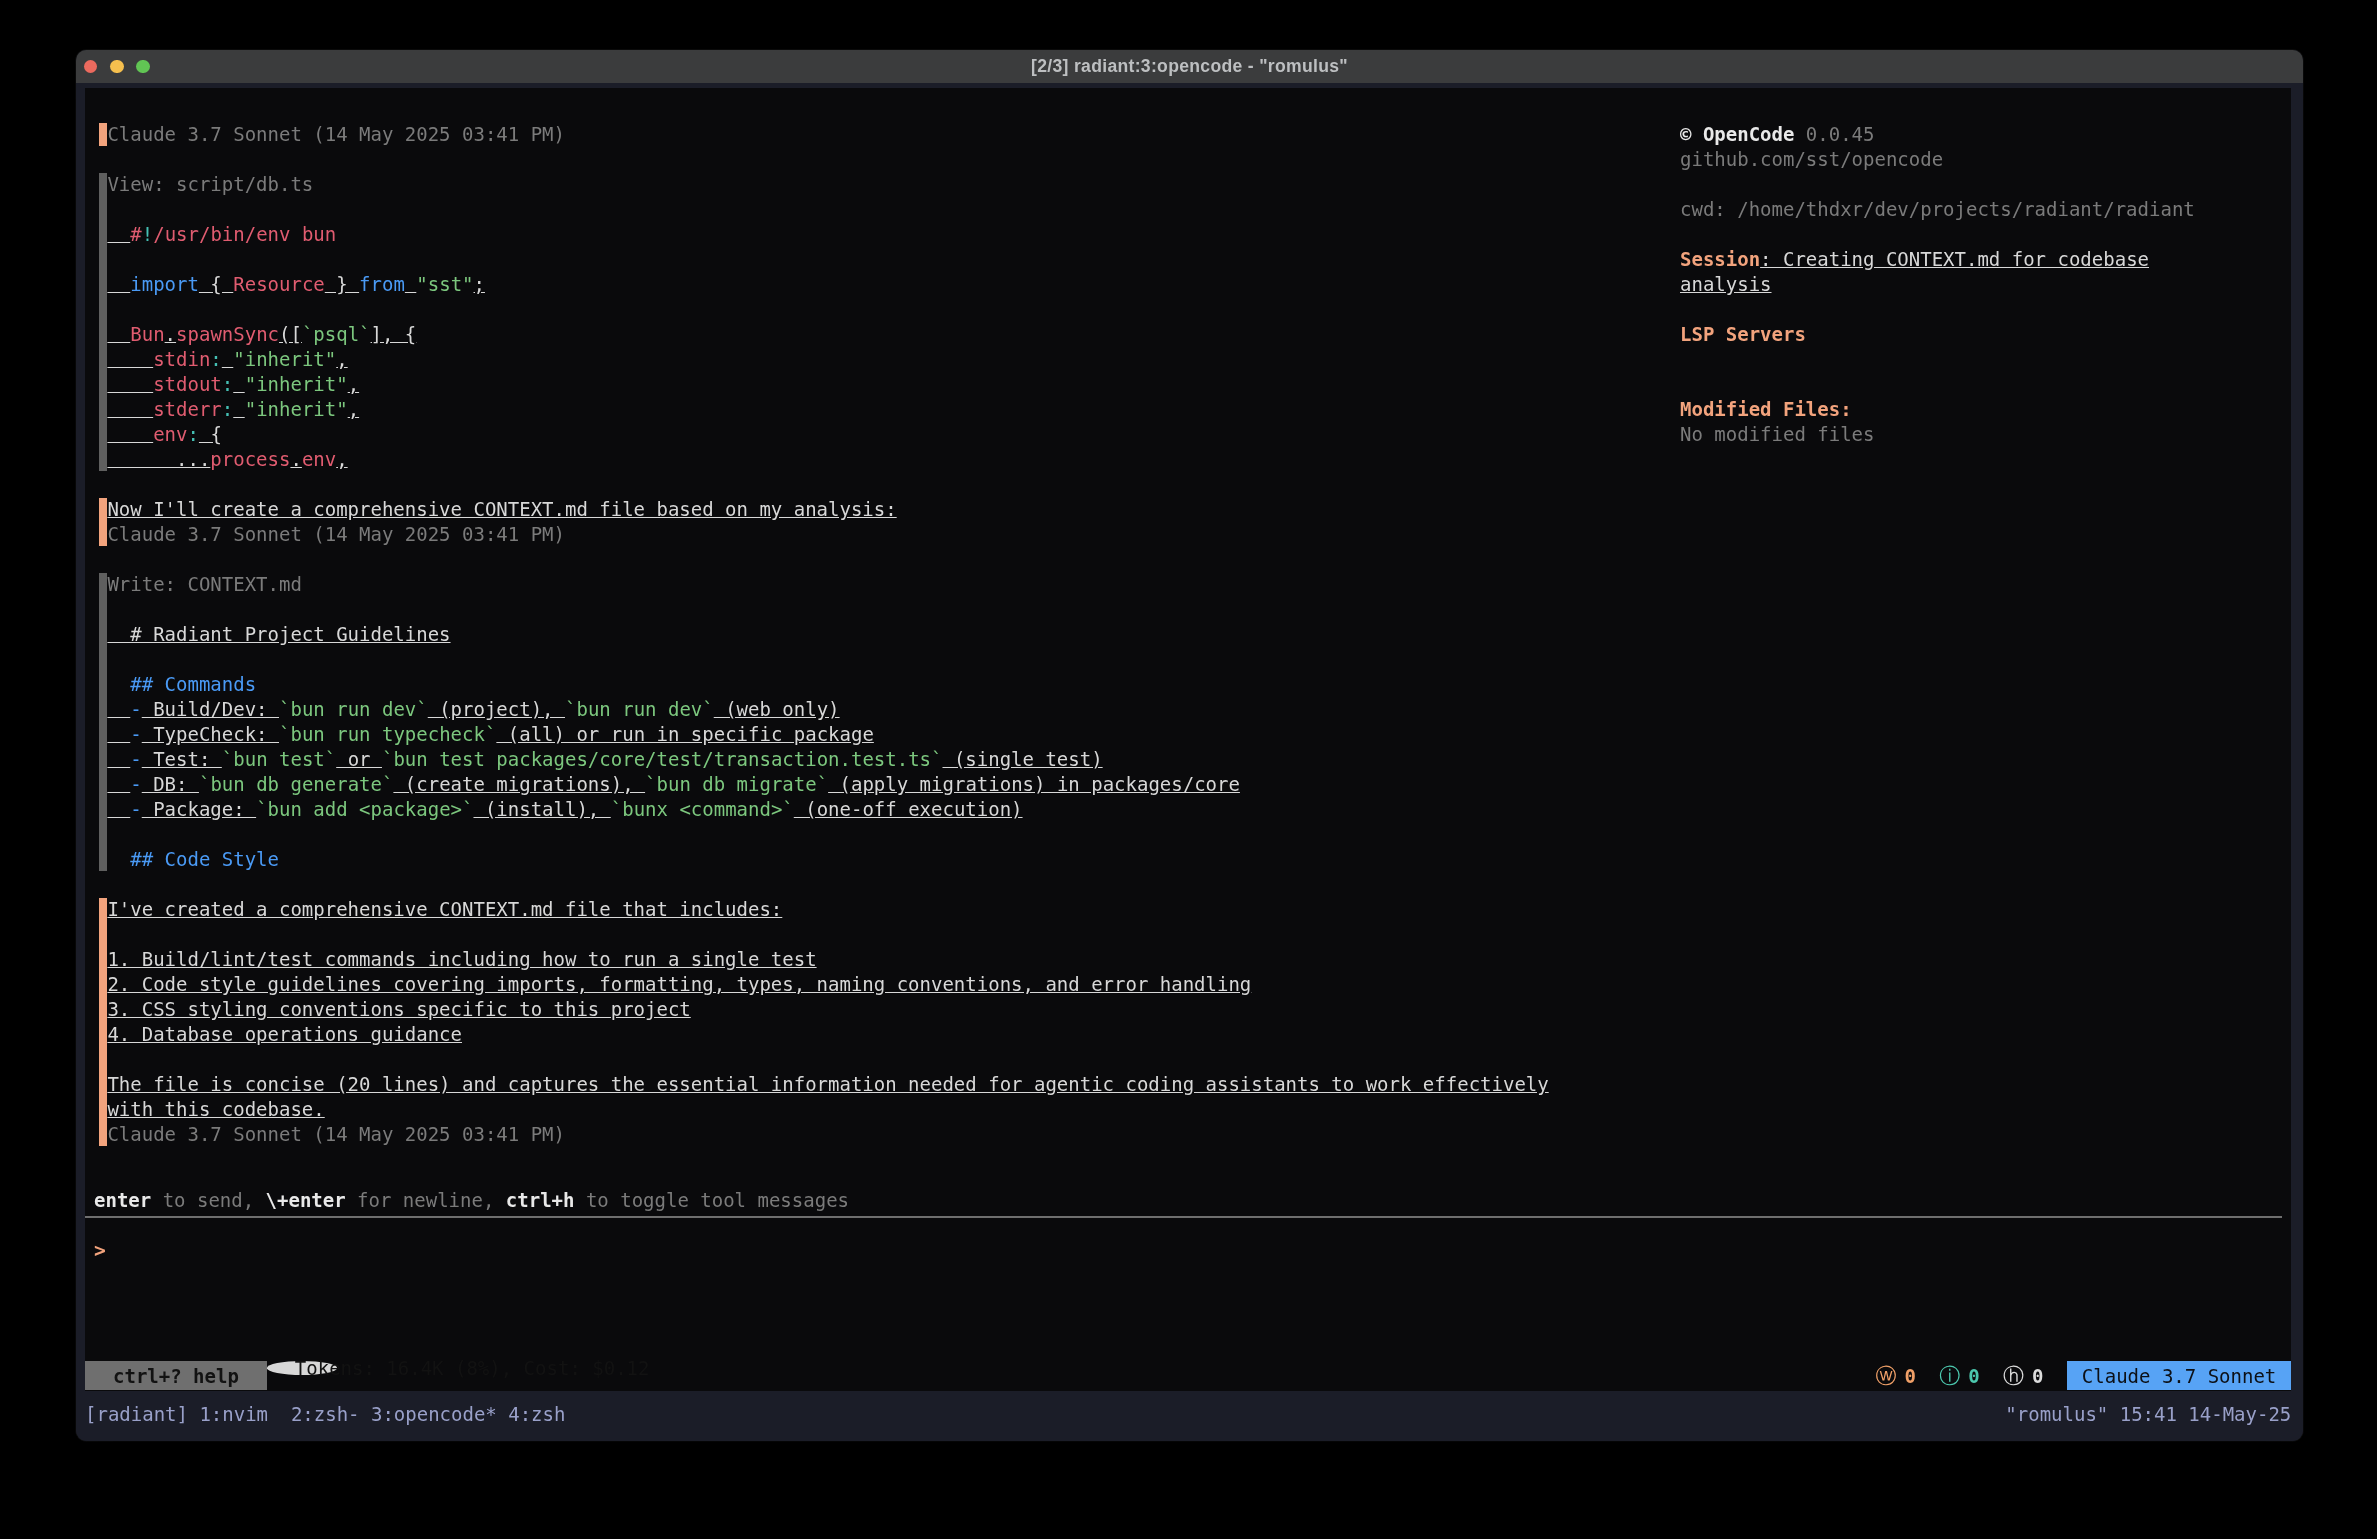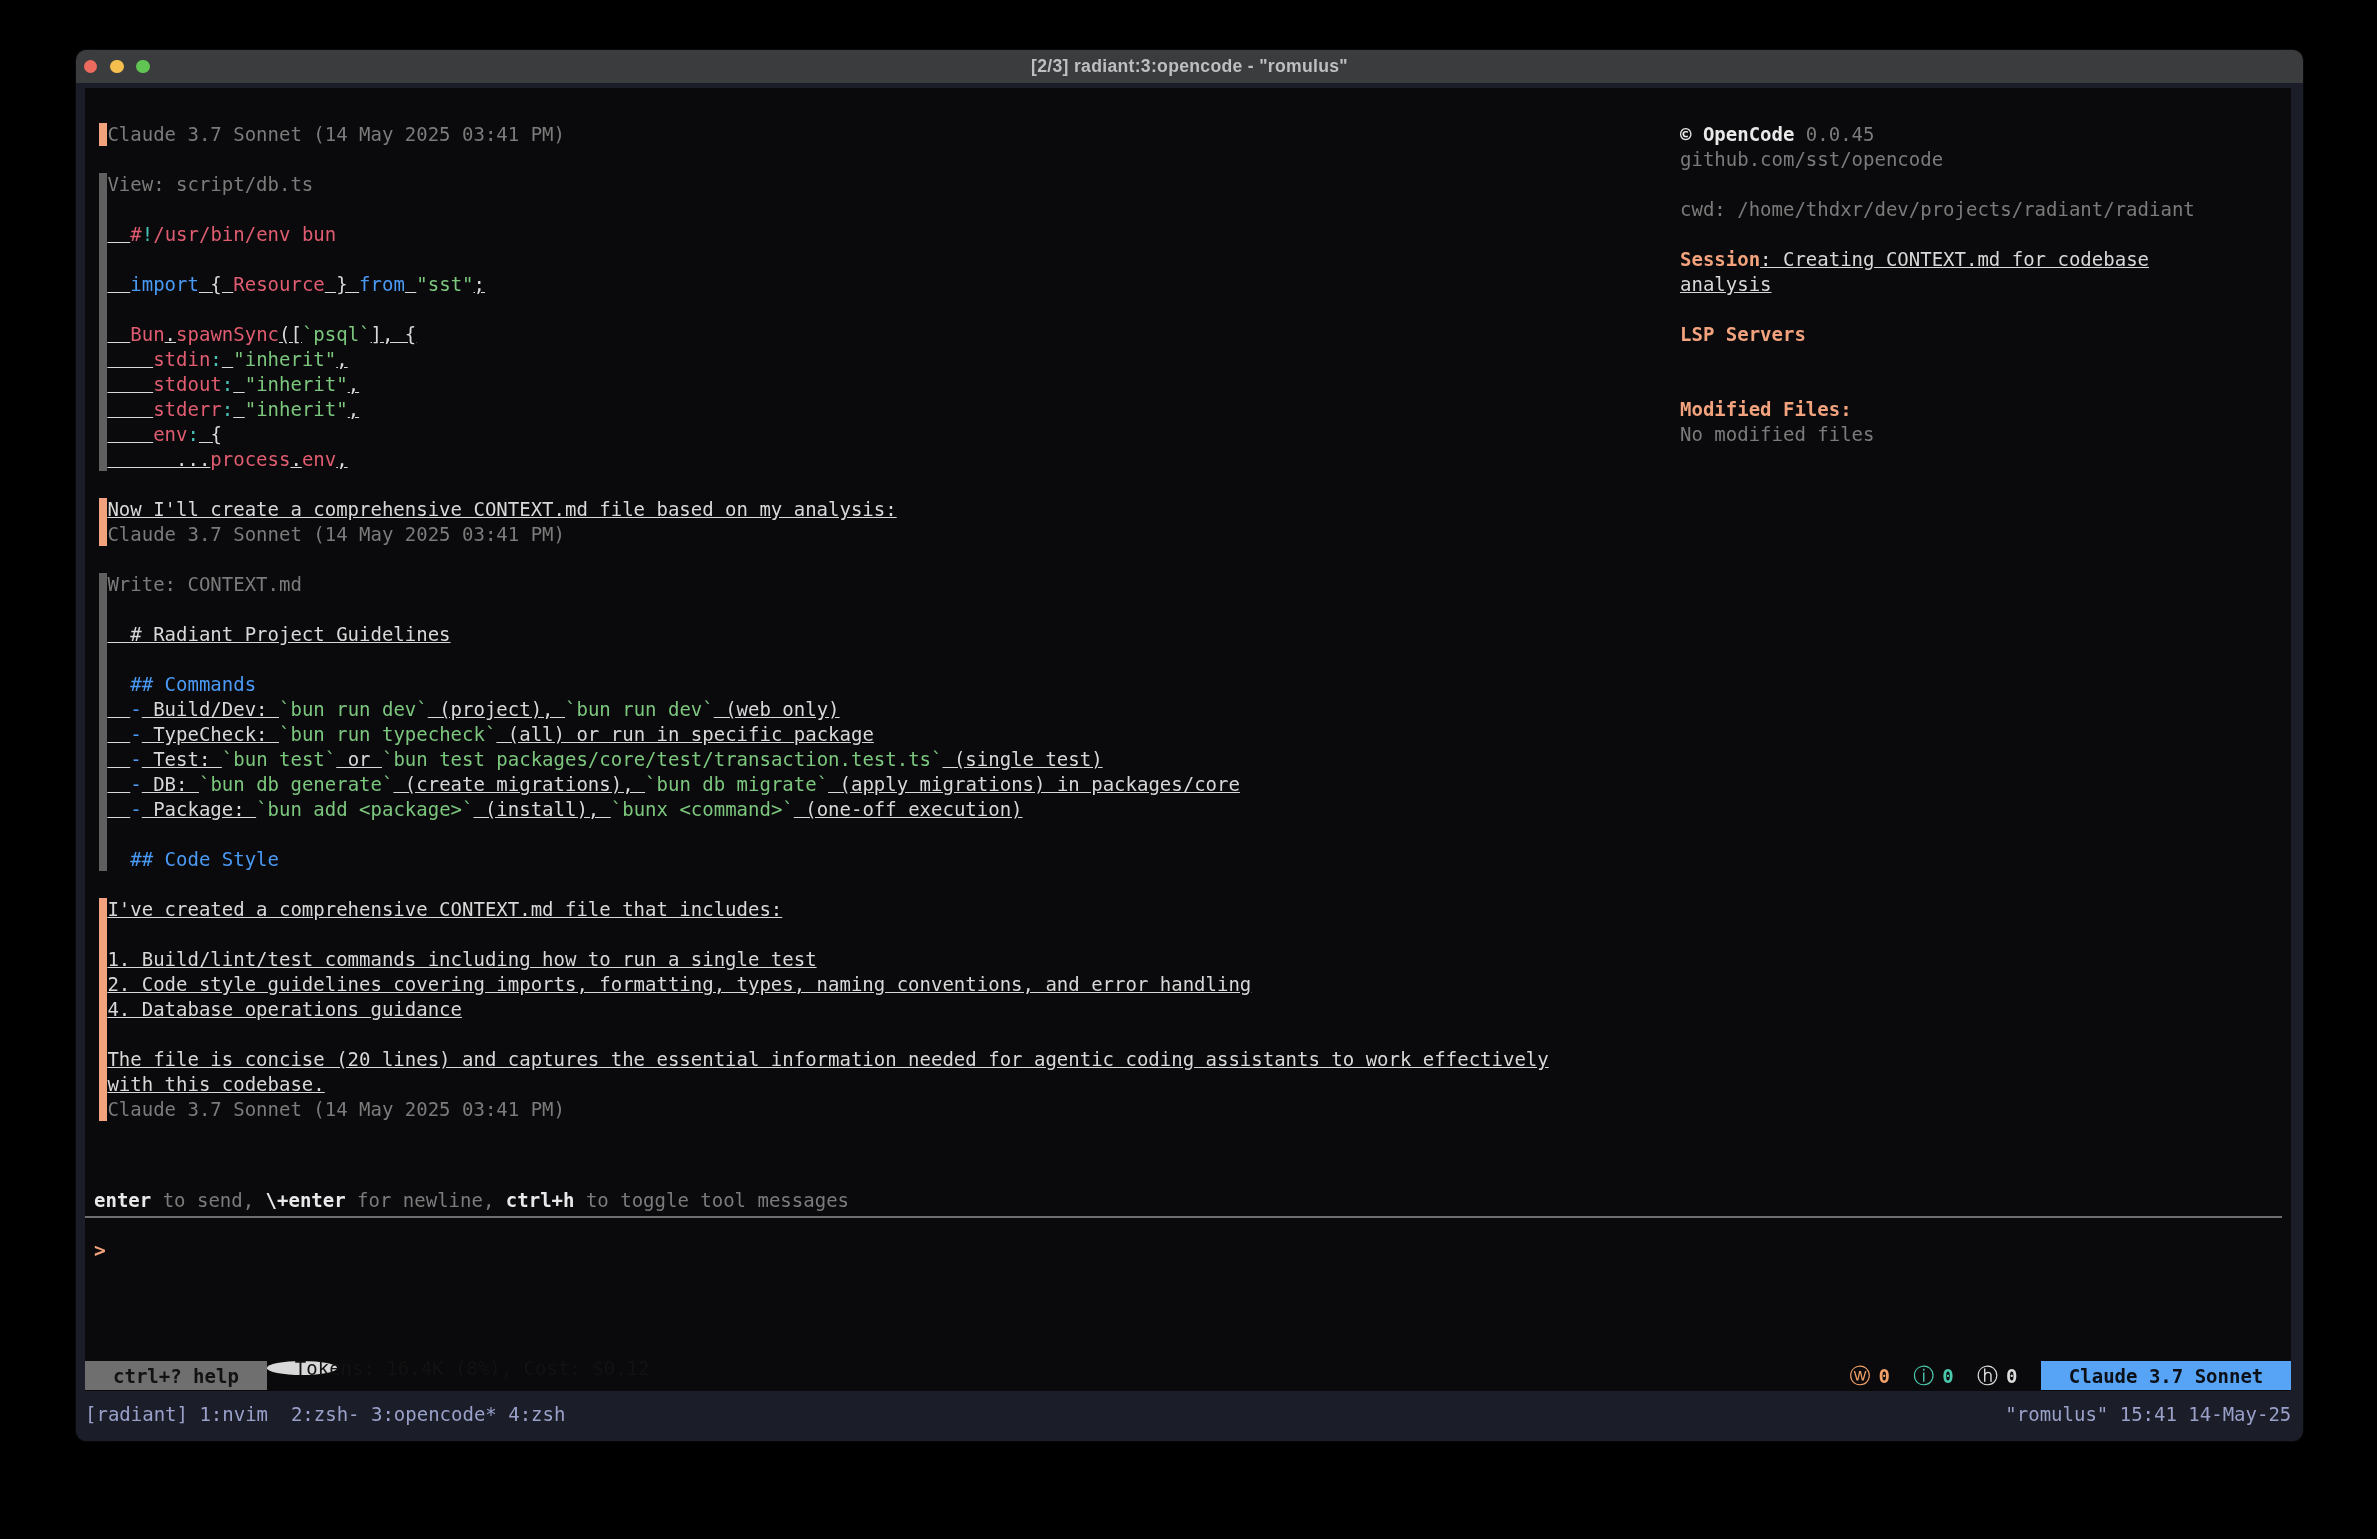--- a/index.html
+++ b/index.html
@@ -52,21 +52,21 @@
   .badge.gray{background:#6f6f6f;color:#121212;font-weight:bold;}
   .badge.light{background:#d8d8d8;color:#121212;}
   .status-right{display:flex;align-items:stretch;}
   .counters{display:flex;align-items:center;gap:23.5px;margin-right:23.5px;}
   .counter{display:flex;align-items:center;gap:7.8px;font-size:19px;font-weight:bold;white-space:pre;}
   .counter .icon{font-size:21px;font-weight:normal;}
   .c-orange{color:#f0a068;}
   .c-teal{color:#4cc8ae;}
   .c-light{color:#dcdcdc;}
   .model-badge{background:var(--badgeblue);color:#0c1016;display:flex;align-items:center;
-               padding:0 28px;font-size:19px;font-weight:700;white-space:pre;}
+               padding:0 15px;font-size:19px;font-weight:400;white-space:pre;}
 
   .tmuxbar{position:absolute;left:0;right:0;bottom:0;height:44px;box-sizing:border-box;
            padding:5.2px 11.7px 0 9px;display:flex;justify-content:space-between;
            font-size:19px;line-height:25px;color:var(--tmuxfg);white-space:pre;}
 </style>
 </head>
 <body>
 
 <div class="screen">
   <div class="window">
@@ -129,20 +129,21 @@
                 <div class="line"><span class="seg-blue">  ## Code Style</span></div>
               </div>
             </div>
             <div class="block message">
               <div class="bar"></div>
               <div class="lines">
                 <div class="line"><span class="seg-fg">I've created a comprehensive CONTEXT.md file that includes:</span></div>
                 <div class="line">&nbsp;</div>
                 <div class="line"><span class="seg-fg">1. Build/lint/test commands including how to run a single test</span></div>
                 <div class="line"><span class="seg-fg">2. Code style guidelines covering imports, formatting, types, naming conventions, and error handling</span></div>
+                <div class="line"><span class="seg-fg">3. CSS styling conventions specific to this project</span></div>
                 <div class="line"><span class="seg-fg">4. Database operations guidance</span></div>
                 <div class="line">&nbsp;</div>
                 <div class="line"><span class="seg-fg">The file is concise (20 lines) and captures the essential information needed for agentic coding assistants to work effectively</span></div>
                 <div class="line"><span class="seg-fg">with this codebase.</span></div>
                 <div class="line"><span class="seg-dim">Claude 3.7 Sonnet (14 May 2025 03:41 PM)</span></div>
               </div>
             </div>
           </div>
         <div class="sidebar" id="sidebar">
             <div class="line"><span class="seg-wb">© OpenCode</span><span class="seg-dim"> 0.0.45</span></div>

